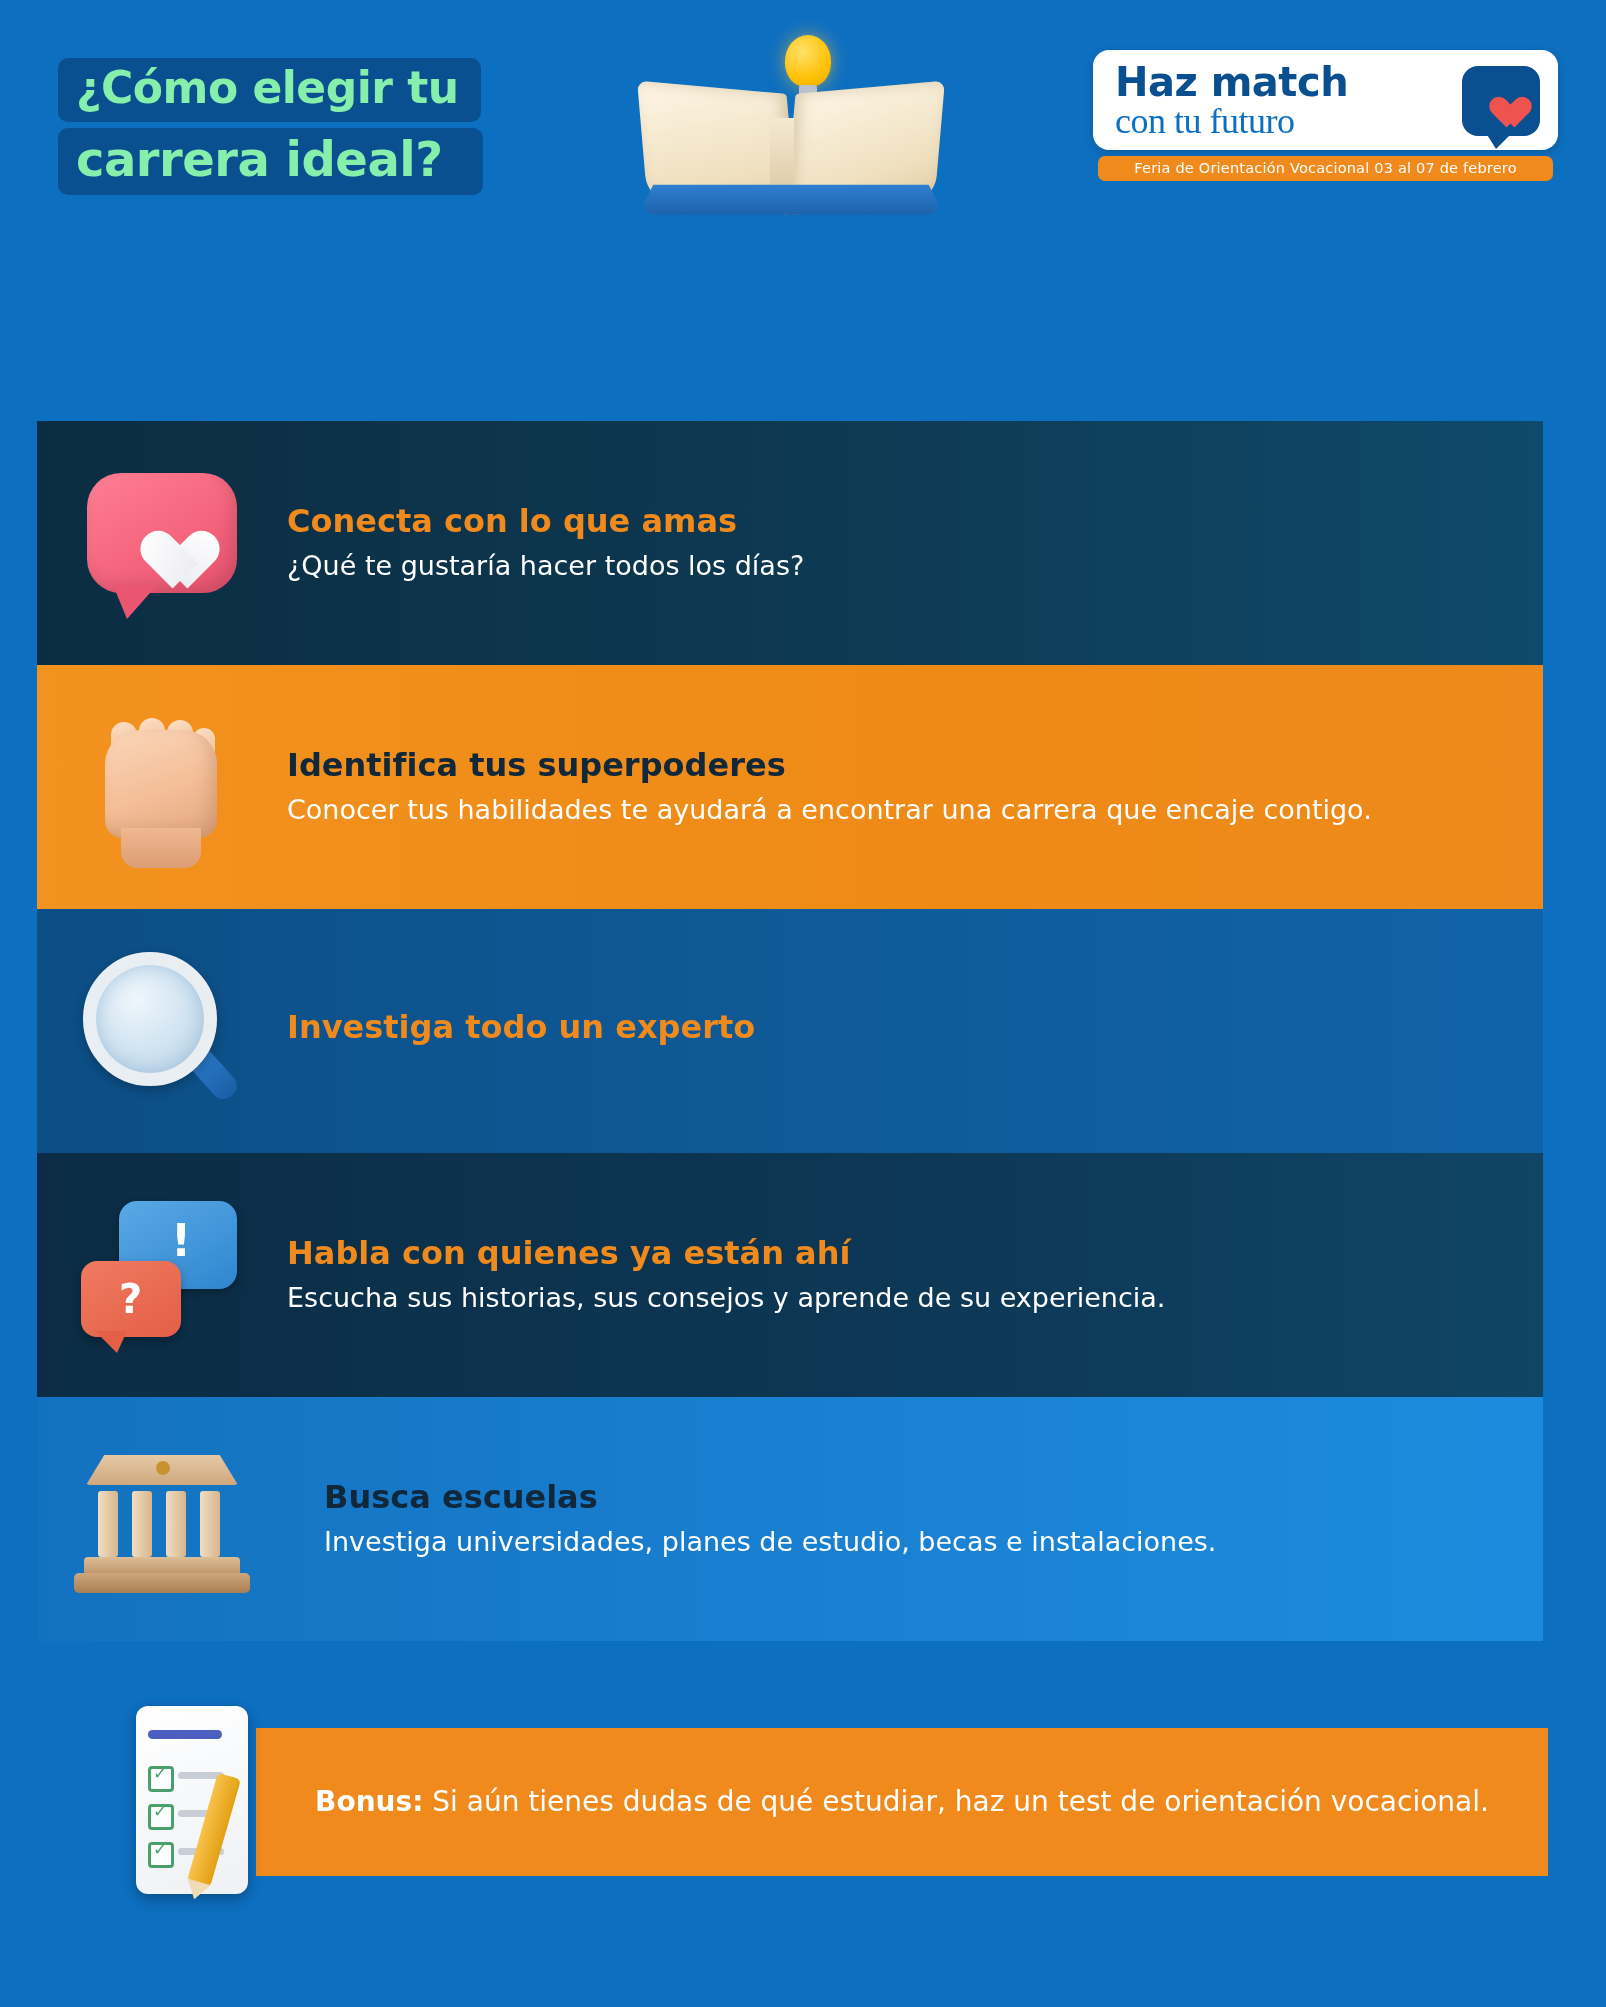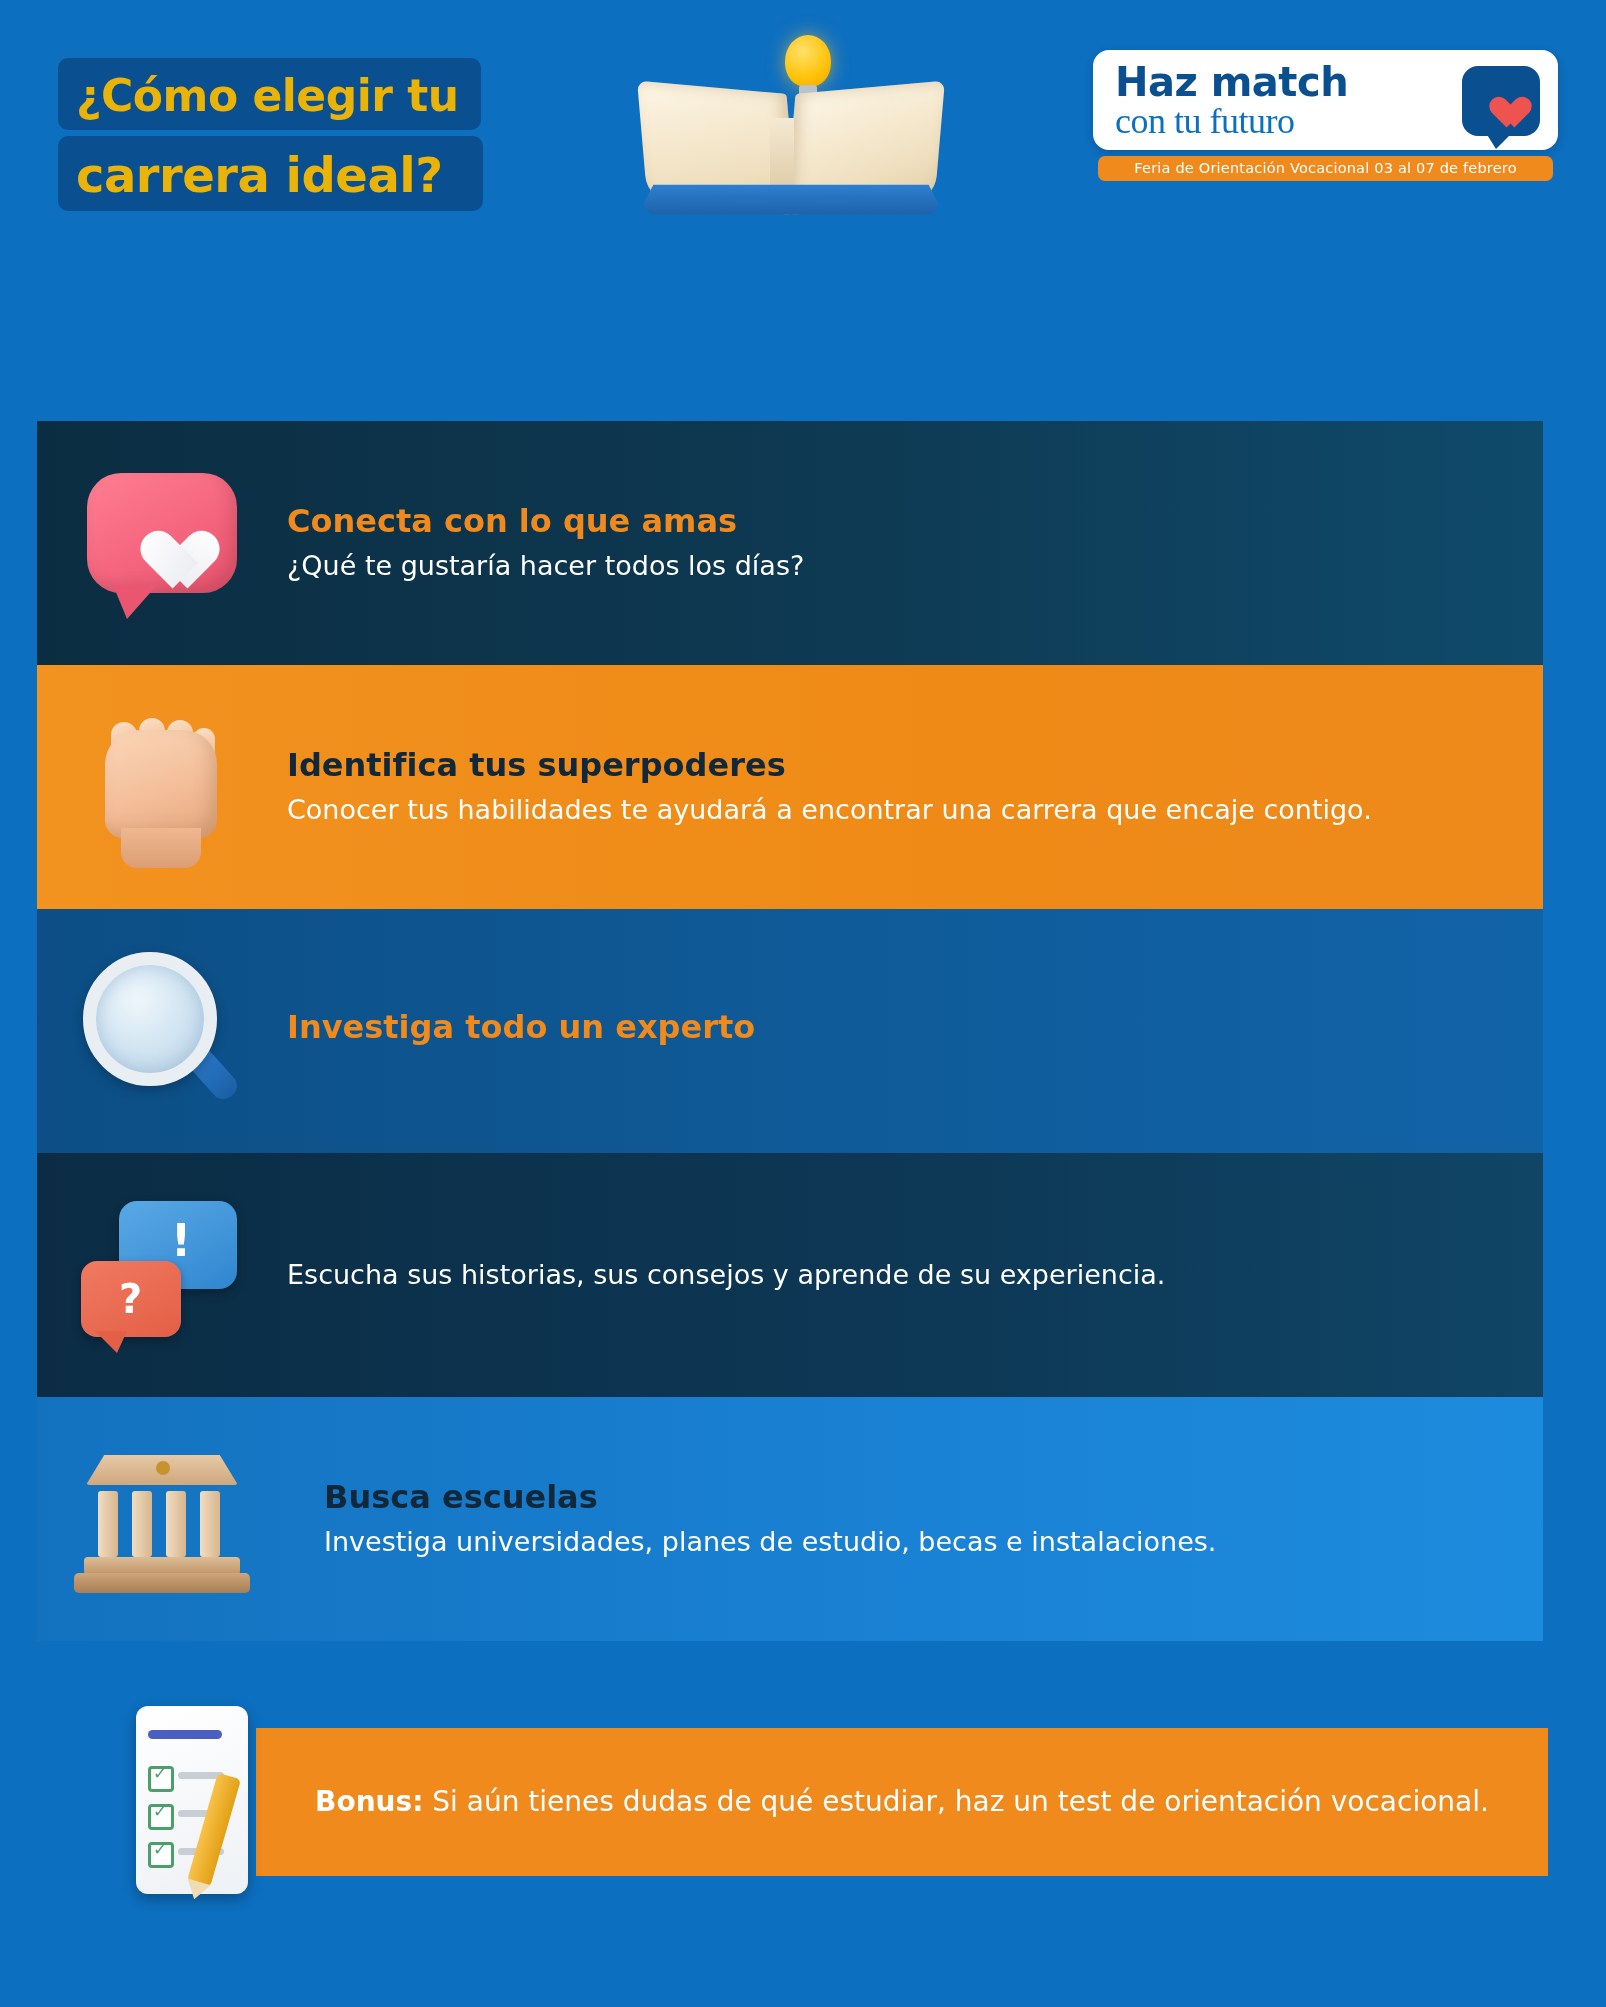--- a/index.html
+++ b/index.html
@@ -22,25 +22,25 @@
   }
   .title-block {
     position: absolute;
     left: 58px;
     top: 58px;
     width: 600px;
   }
   .title-line {
     display: inline-block;
     background: #0a4f8f;
-    color: #eab308;
+    color: #86efac;
     font-size: 44px;
     font-weight: bold;
     letter-spacing: -0.5px;
-    padding: 14px 22px 10px 18px;
+    padding: 6px 22px 10px 18px;
     border-radius: 10px;
     line-height: 1.08;
     margin-bottom: 6px;
     white-space: nowrap;
   }
   .title-line.second {
     font-size: 48px;
     padding-right: 40px;
   }
 
@@ -693,20 +693,21 @@
   <div class="step step-4">
     <div class="icon-cell">
       <div class="ico ico-chats">
         <div class="b-blue"></div>
         <span class="mark mark-excl">!</span>
         <div class="b-red"></div>
         <span class="mark mark-q">?</span>
       </div>
     </div>
     <div class="text-cell">
+      <div class="step-title">Habla con quienes ya están ahí</div>
       <div class="step-desc">Escucha sus historias, sus consejos y aprende de su experiencia.</div>
     </div>
   </div>
 
   <div class="step step-5">
     <div class="icon-cell">
       <div class="ico ico-bank">
         <div class="roof"></div>
         <div class="dot"></div>
         <div class="col c1"></div>

